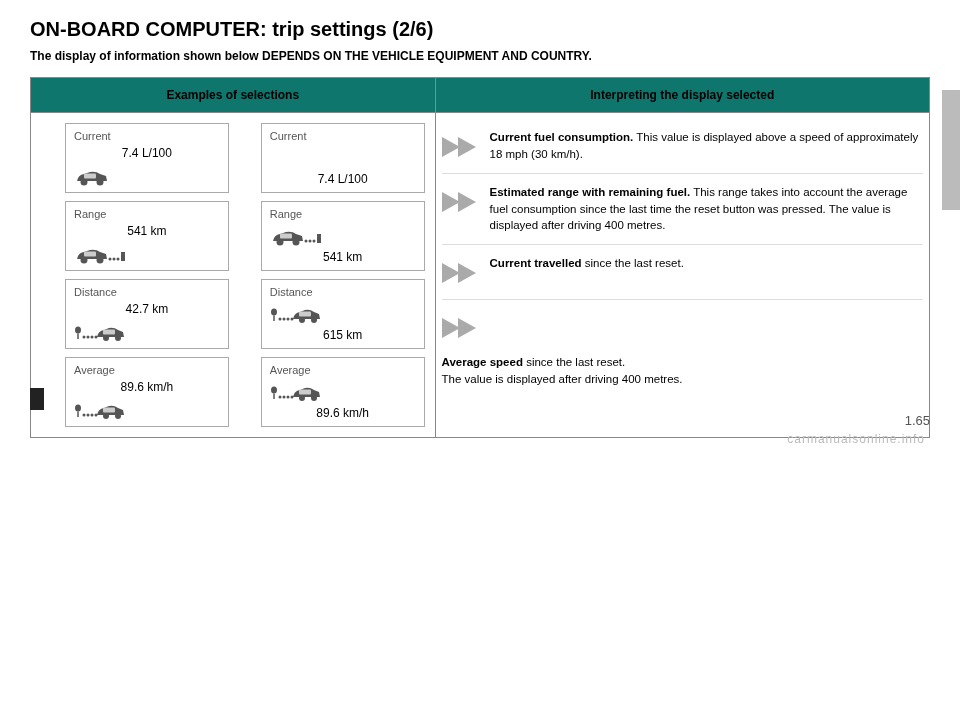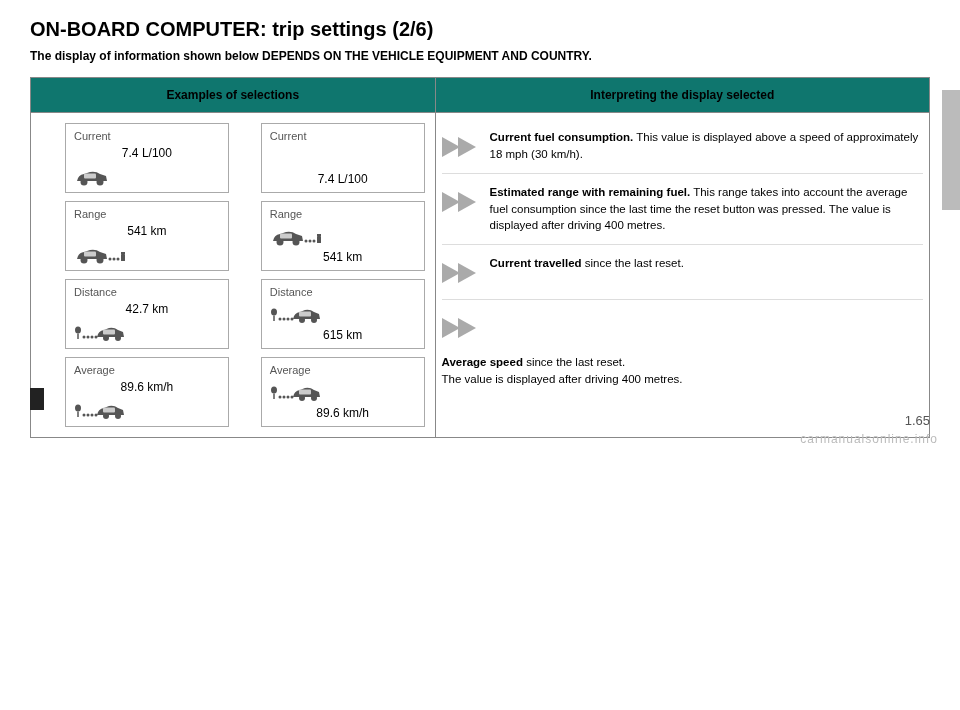--- a/index.html
+++ b/index.html
@@ -392,15 +392,15 @@
       </tr>
     </tbody>
   </table>
 
   <div class="side-bar"></div>
 
   <div class="bottom-bar"></div>
 
   <div class="page-number">1.65</div>
 
-  <div class="watermark" style="bottom:2px; right:22px; color:#bbb; font-size:12px;">carmanualsonline.info</div>
+  <div class="watermark" style="bottom:2px; right:35px; color:#bbb; font-size:12px;">carmanualsonline.info</div>
 
 </div>
 
 </body></html>

